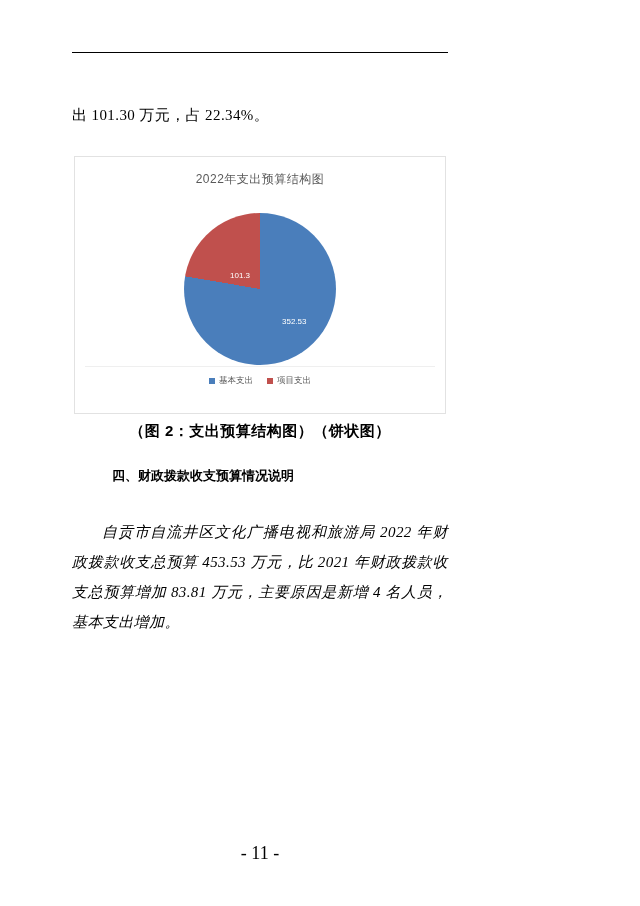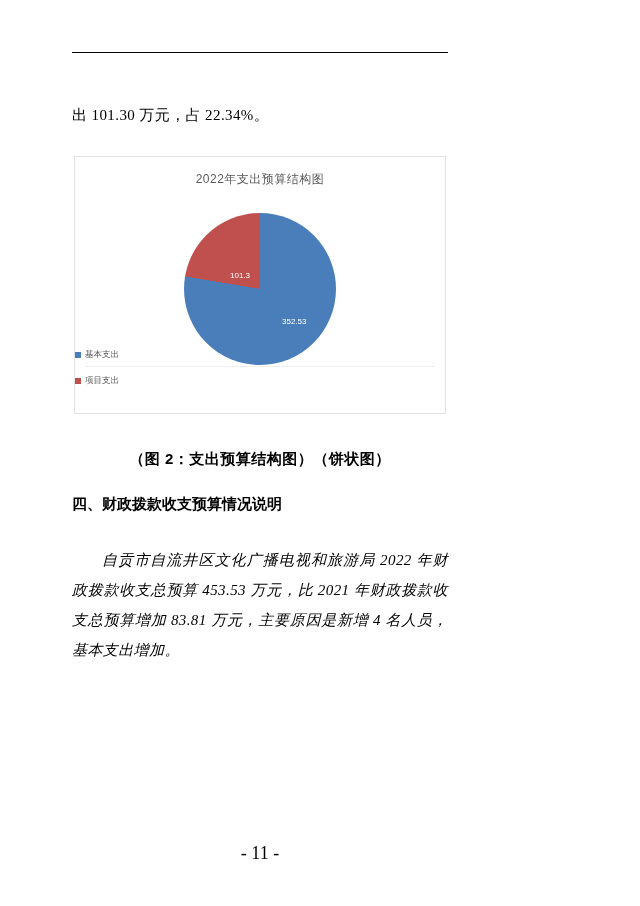--- a/index.html
+++ b/index.html
@@ -39,25 +39,26 @@
     font-size: 15px;
     line-height: 30px;
     text-align: justify;
     letter-spacing: 0.4px;
   }
   .para-indent {
     text-indent: 2em;
     font-style: italic;
   }
   .heading {
-    font-size: 15px;
+    font-size: 13px;
     font-weight: bold;
     line-height: 30px;
     margin-top: 20px;
     font-family: "Liberation Sans", "DejaVu Sans", sans-serif;
+    margin-left: 40px;
   }
   .figure-wrap {
     margin-top: 26px;
     display: flex;
     justify-content: center;
   }
   .chart-box {
     width: 372px;
     height: 258px;
     border: 1px solid #e2e2e2;
@@ -110,21 +111,20 @@
     margin-top: 24px;
   }
   .legend {
     position: absolute;
     bottom: 26px;
     left: 0;
     right: 0;
     display: flex;
     justify-content: center;
     gap: 14px;
-    flex-direction: column;
   }
   .legend-item {
     display: flex;
     align-items: center;
     gap: 4px;
     font-size: 8.5px;
     color: #595959;
     font-family: "Liberation Sans", "DejaVu Sans", sans-serif;
   }
   .legend-swatch {
@@ -137,21 +137,21 @@
     left: 10px;
     right: 10px;
     bottom: 46px;
     height: 1px;
     background: #efefef;
   }
   .figure-caption {
     text-align: center;
     font-size: 15px;
     font-weight: bold;
-    margin-top: 36px;
+    margin-top: 8px;
     font-family: "Liberation Sans", "DejaVu Sans", sans-serif;
     letter-spacing: 0.5px;
   }
   .body-block {
     margin-top: 26px;
   }
   .footer {
     position: absolute;
     left: 0;
     right: 0;

